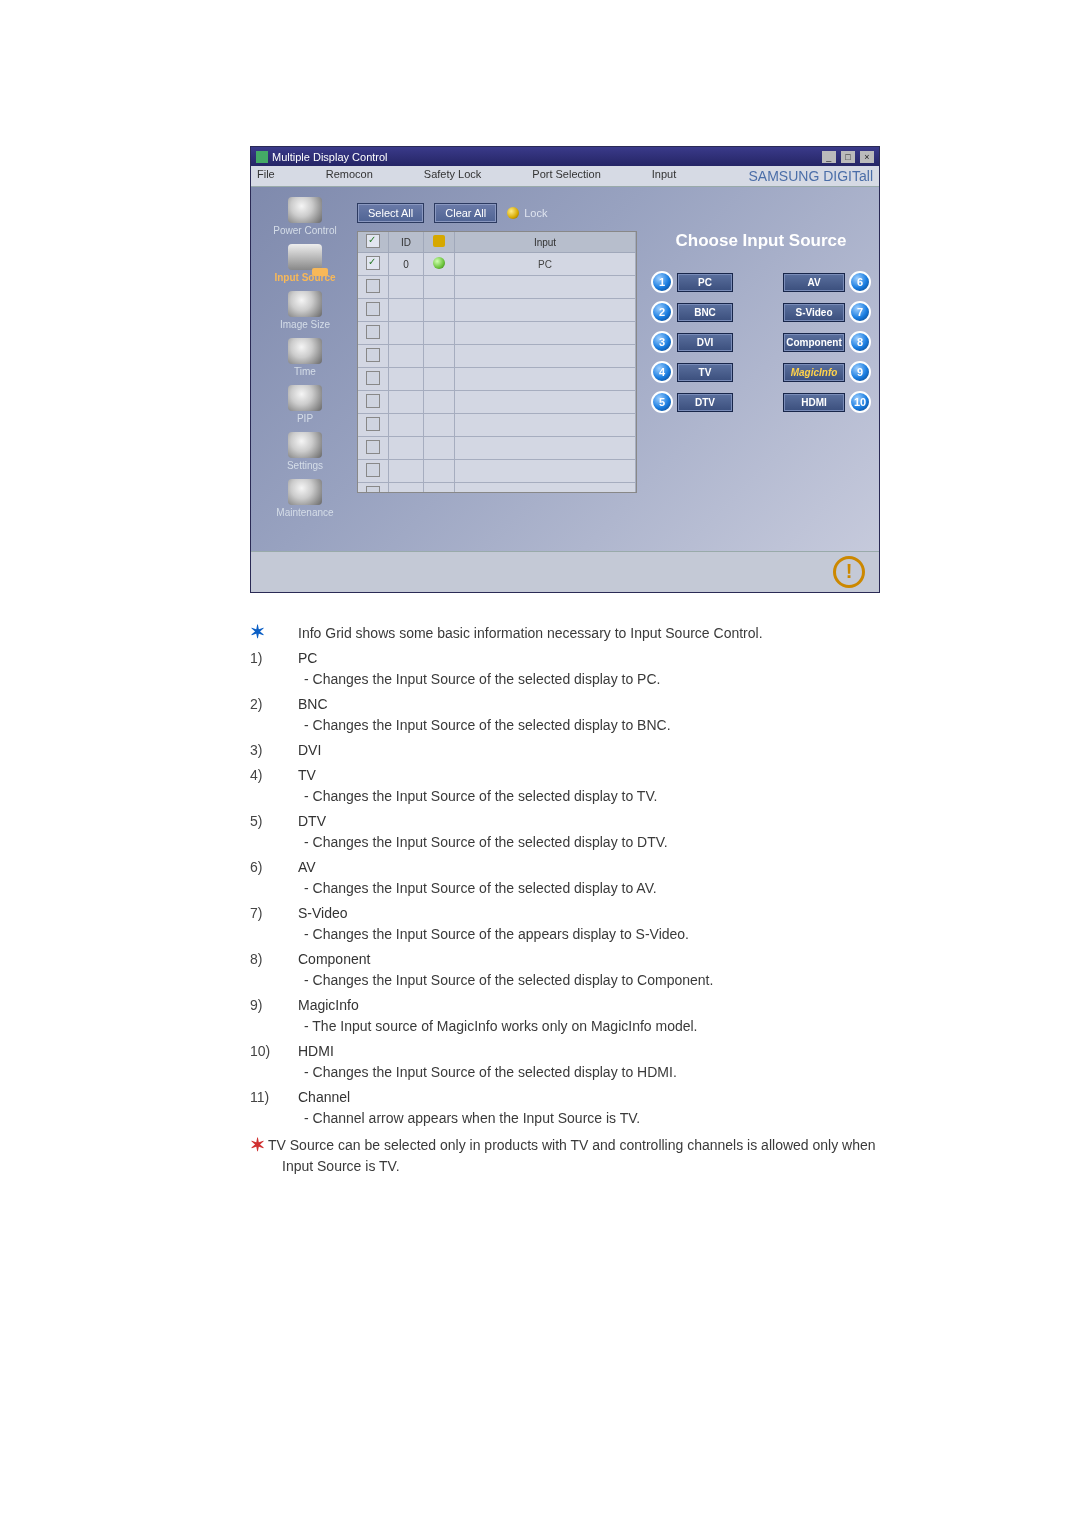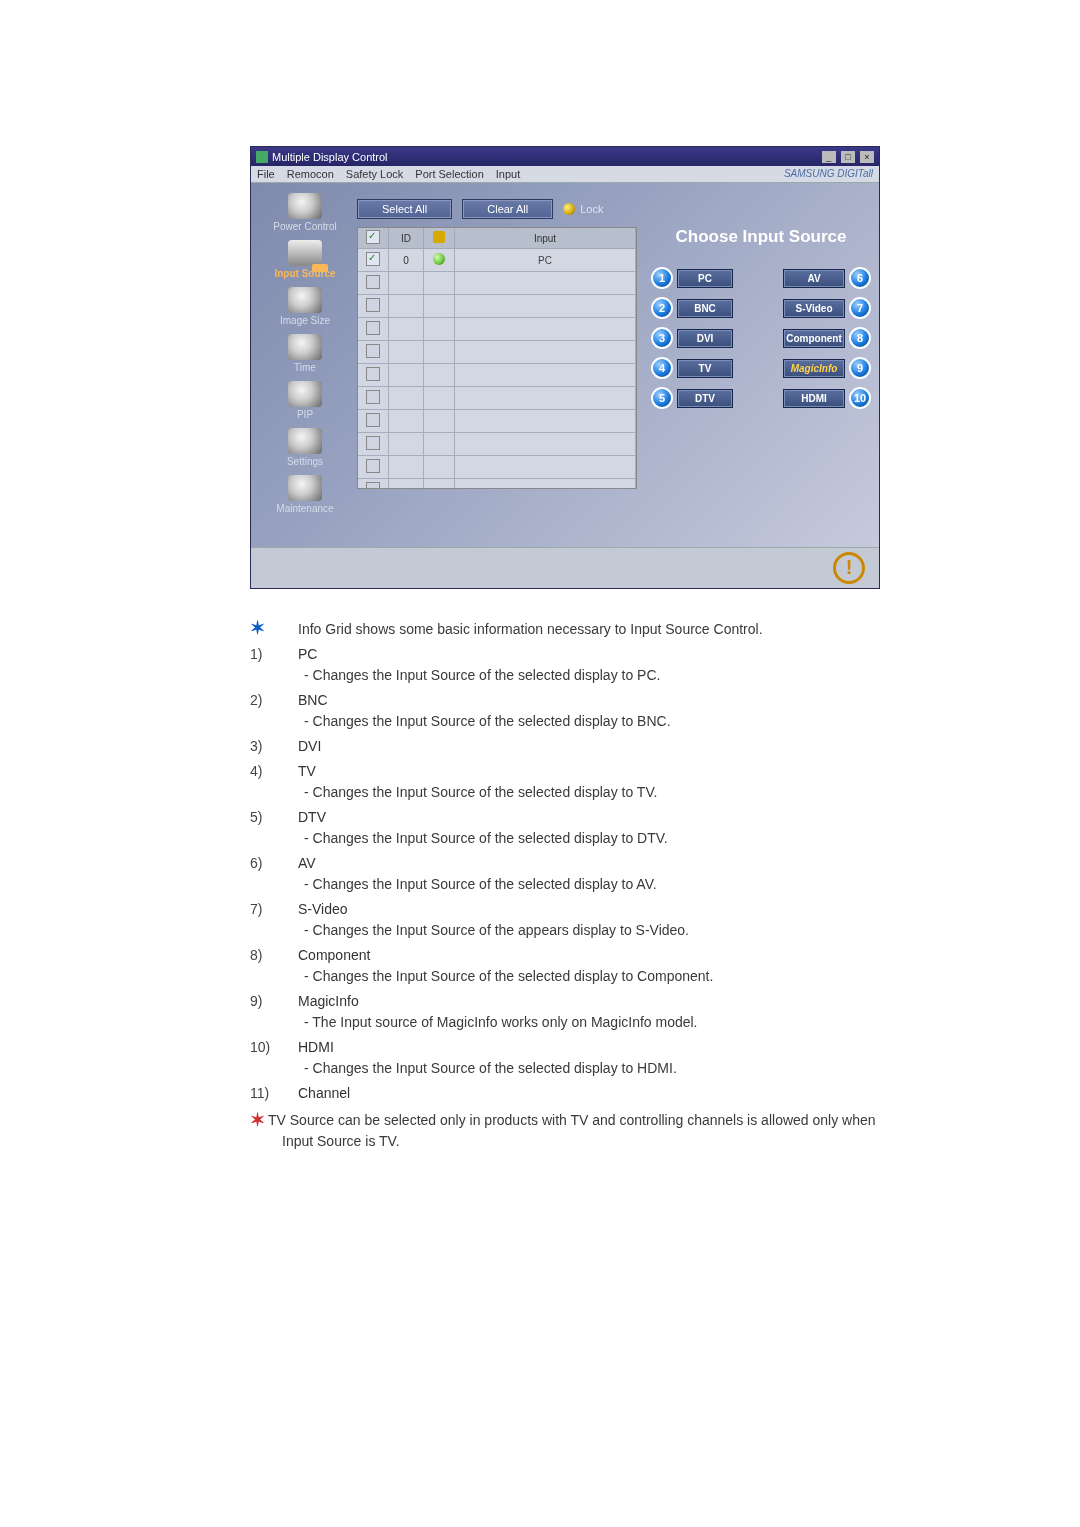--- a/index.html
+++ b/index.html
@@ -51,23 +51,24 @@
     line-height: 12px;
     color: #222;
   }
   .menubar {
     background: #d6dae4;
     padding: 2px 6px;
     font-size: 11px;
     color: #333;
     border-bottom: 1px solid #9aa;
     display: flex;
+    gap: 39px;
   }
   .menubar .menu-item { margin-right: 12px; }
-  .menubar .brand { margin-left: auto; color: #4b6ea8; font-style: italic; font-size: 10px; }
+  .menubar .brand { margin-left: auto; color: #4b6ea8; font-size: 14px; }
   .work {
     background: linear-gradient(135deg, #7f8aad 0%, #98a2c0 40%, #c6cadc 100%);
     display: flex;
     padding: 10px 8px 6px 8px;
     min-height: 348px;
   }
   .sidebar {
     width: 92px;
     display: flex;
     flex-direction: column;
@@ -111,21 +112,21 @@
   .buttons-row {
     display: flex;
     align-items: center;
     gap: 10px;
     margin: 6px 0 8px 0;
   }
   .cbtn {
     background: linear-gradient(#6a7aa8, #506494);
     color: #fff;
     font-size: 11px;
-    padding: 3px 24px;
+    padding: 3px 10px;
     border: 1px solid #2c3a60;
     box-shadow: 0 0 0 1px #8a98c0 inset;
     cursor: pointer;
   }
   .busy {
     display: inline-flex;
     align-items: center;
     color: #dfe4ef;
     font-size: 11px;
   }
@@ -559,21 +560,21 @@
         <div class="doc-row">
           <span class="num-col">9)</span>
           <span class="content-col"><span class="item-name">MagicInfo</span><span class="item-desc">The Input source of MagicInfo works only on MagicInfo model.</span></span>
         </div>
         <div class="doc-row">
           <span class="num-col">10)</span>
           <span class="content-col"><span class="item-name">HDMI</span><span class="item-desc">Changes the Input Source of the selected display to HDMI.</span></span>
         </div>
         <div class="doc-row">
           <span class="num-col">11)</span>
-          <span class="content-col"><span class="item-name">Channel</span></span>
+          <span class="content-col"><span class="item-name">Channel</span><span class="item-desc">Channel arrow appears when the Input Source is TV.</span></span>
         </div>
       </div>
 
     <div class="note-block">
       <span class="note-star">✶</span>
       <span class="note-body">
         <span>TV Source can be selected only in products with TV and controlling channels is allowed only when</span>
         <span class="indent2">Input Source is TV.</span>
       </span>
     </div>

